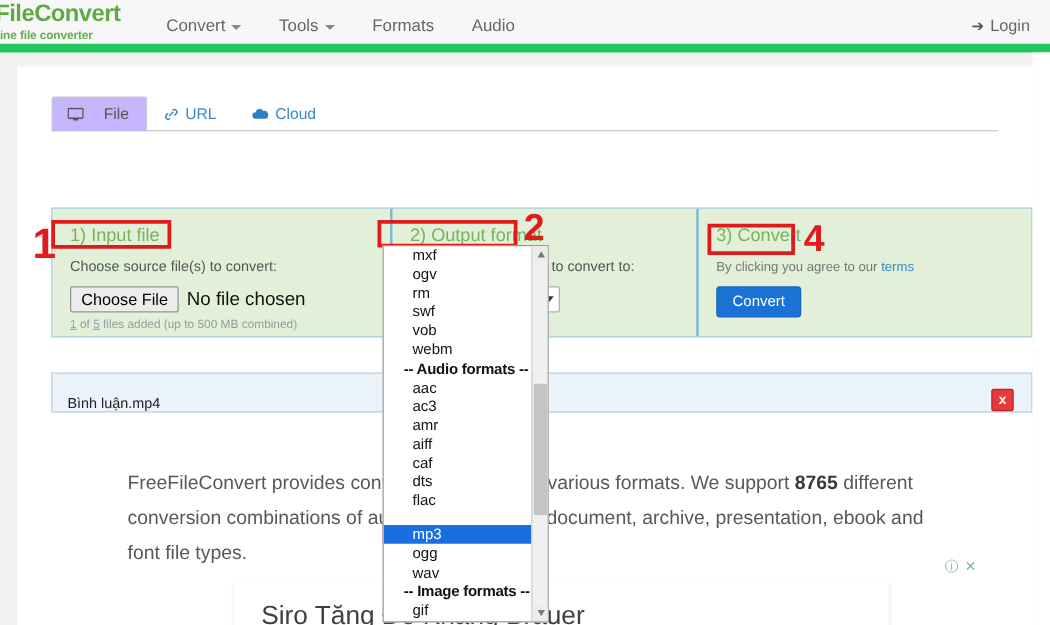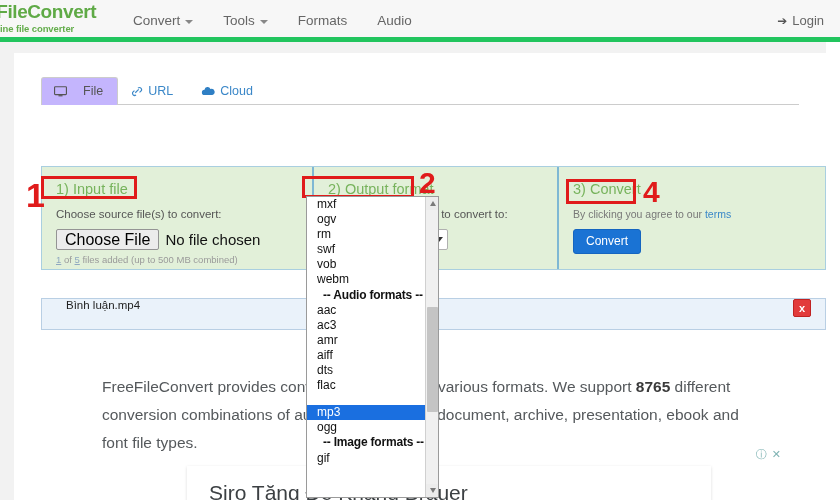--- a/index.html
+++ b/index.html
@@ -16,21 +16,21 @@
   #page {
     position: absolute; inset: 0;
     background: #f2f2f2;
     overflow: hidden;
   }
 
   
   #navbar {
     position: absolute; left: 0; top: 0; width: 840px; height: 42px;
     background: #f7f7f7;
-    border-bottom: 5px solid #22c55e;
+    border-bottom: 7px solid #22c55e;
     display: flex; align-items: center;
   }
   #logo-block {
     position: absolute; left: -14px; top: 2px;
     width: 130px;
   }
   #logo-main {
     font-size: 19px; font-weight: bold; color: #4f4f4f;
     letter-spacing: -0.4px; line-height: 20px;
     white-space: nowrap;
@@ -96,21 +96,21 @@
   .gcol.c2 { width: 245px; border-left: 2px solid #7fb8d4; }
   .gcol.c3 { width: 266px; border-left: 2px solid #7fb8d4; }
   .gtitle { font-size: 14.5px; color: #77b35c; margin-bottom: 10px; line-height: 16px; }
   .gsub { font-size: 11.5px; color: #555; margin-bottom: 8px; line-height: 14px; }
   .gsub.small { font-size: 10.5px; color: #777; }
   .gsub .link { color: #3a87c8; margin-top: 24px; }
 
   
   #file-row { display: flex; align-items: center; gap: 6px; }
   #choose-file-btn {
-    font-size: 16px; padding: 2px 8px; background: #ececec;
+    font-size: 13px; padding: 2px 8px; background: #ececec;
     border: 1px solid #949494; border-radius: 2px; color: #000;
     line-height: 15px; cursor: pointer;
   }
   #no-file-text { font-size: 15px; color: #111; }
   #files-added {
     font-size: 9.5px; color: #9a9a9a; margin-top: 4px; line-height: 12px;
   }
   #files-added u { color: #8fa8c0; }
 
   
@@ -139,21 +139,21 @@
   .rednum {
     position: absolute; color: #e01b1b; font-weight: bold;
     font-family: "Liberation Sans", sans-serif;
     line-height: 1;
   }
 
   
   #file-row-box {
     position: absolute; left: 27px; top: 245px; width: 785px; height: 32px;
     background: #eaf2fa; border: 1px solid #b9cfe4;
-    display: flex; align-items: flex-start; padding: 0 6px 0 24px;
+    display: flex; align-items: flex-end; padding: 0 6px 0 12px;
   }
   #file-name { font-size: 11.5px; color: #222; flex: 1; }
   #file-delete {
     width: 18px; height: 18px; background: #e23b3b; border: 1px solid #c02222;
     border-radius: 2px; color: #fff; font-size: 11px; font-weight: bold;
     display: flex; align-items: center; justify-content: center; cursor: pointer;
     margin-right: 8px;
   }
 
   
@@ -178,21 +178,21 @@
 
   
   #dropdown {
     position: absolute; left: 306px; top: 196px; width: 133px; height: 302px;
     background: #ffffff; border: 1px solid #9a9a9a;
     z-index: 40; overflow: hidden;
     font-size: 12px; color: #111;
   }
   #dd-list { position: absolute; left: 0; top: 0; width: 119px; }
   .dd-item {
-    height: 15.1px; line-height: 15.1px; padding-left: 10px;
+    height: 15.1px; line-height: 15.1px; padding-left: 23px;
     white-space: nowrap; cursor: pointer;
   }
   .dd-item.group { font-weight: bold; padding-left: 16px; letter-spacing: -0.2px; }
   .dd-item.selected { background: #1a6fe0; color: #fff; width: 119px; margin-top: 12px; }
   #dd-scroll {
     position: absolute; right: 0; top: 0; width: 13px; height: 100%;
     background: #f0f0f0; border-left: 1px solid #d0d0d0;
   }
   .dd-arrow {
     position: absolute; left: 0; width: 13px; height: 13px;
@@ -345,24 +345,26 @@
         <div class="dd-item">ogv</div>
         <div class="dd-item">rm</div>
         <div class="dd-item">swf</div>
         <div class="dd-item">vob</div>
         <div class="dd-item">webm</div>
         <div class="dd-item group">-- Audio formats --</div>
         <div class="dd-item">aac</div>
         <div class="dd-item">ac3</div>
         <div class="dd-item">amr</div>
         <div class="dd-item">aiff</div>
+        <div class="dd-item">caf</div>
         <div class="dd-item">dts</div>
         <div class="dd-item">flac</div>
         <div class="dd-item selected">mp3</div>
         <div class="dd-item">ogg</div>
+        <div class="dd-item">wav</div>
         <div class="dd-item group">-- Image formats --</div>
         <div class="dd-item">gif</div>
       </div>
     <div id="dd-scroll">
       <div class="dd-arrow up">
           <span class="tri-up"></span>
         </div>
       <div id="dd-thumb"></div>
       <div class="dd-arrow down">
           <span class="tri-dn"></span>

